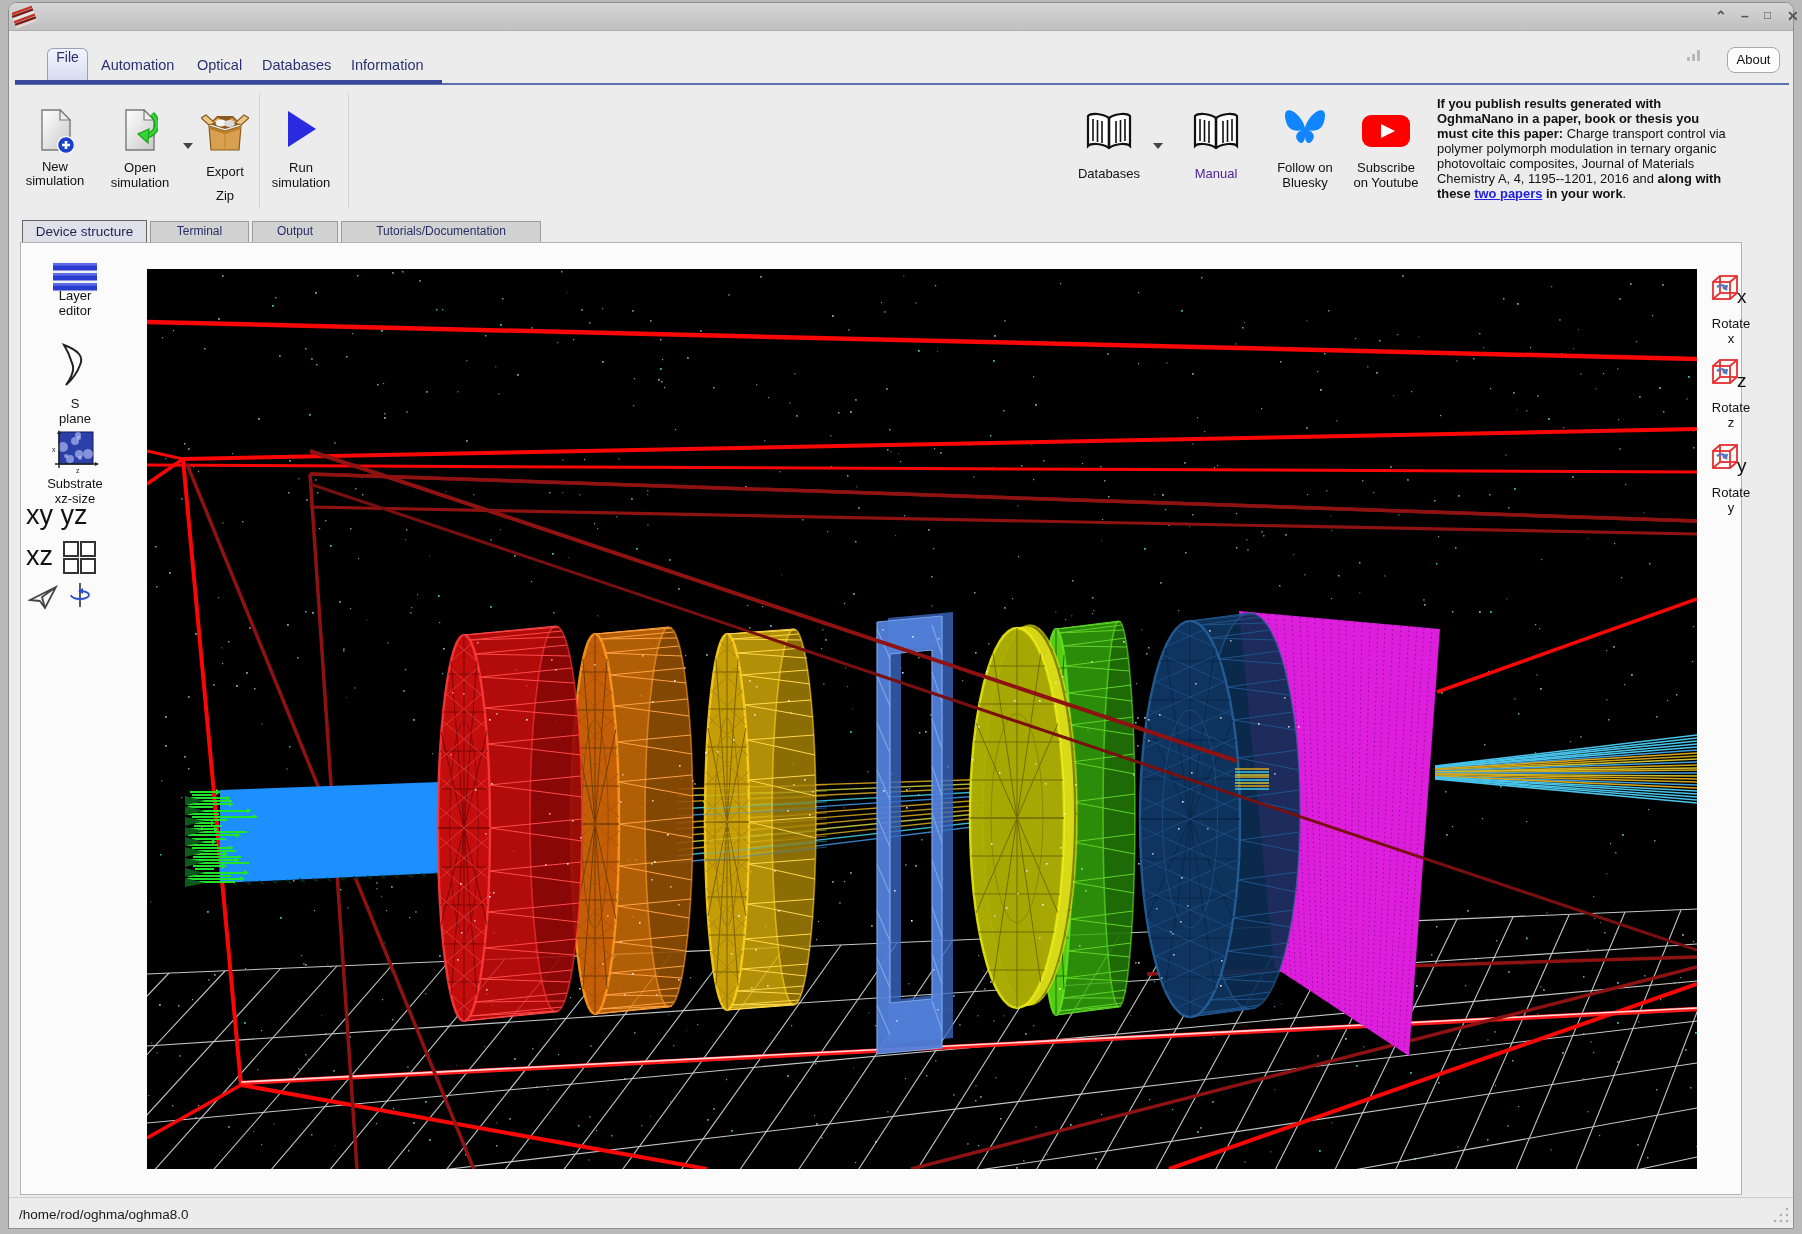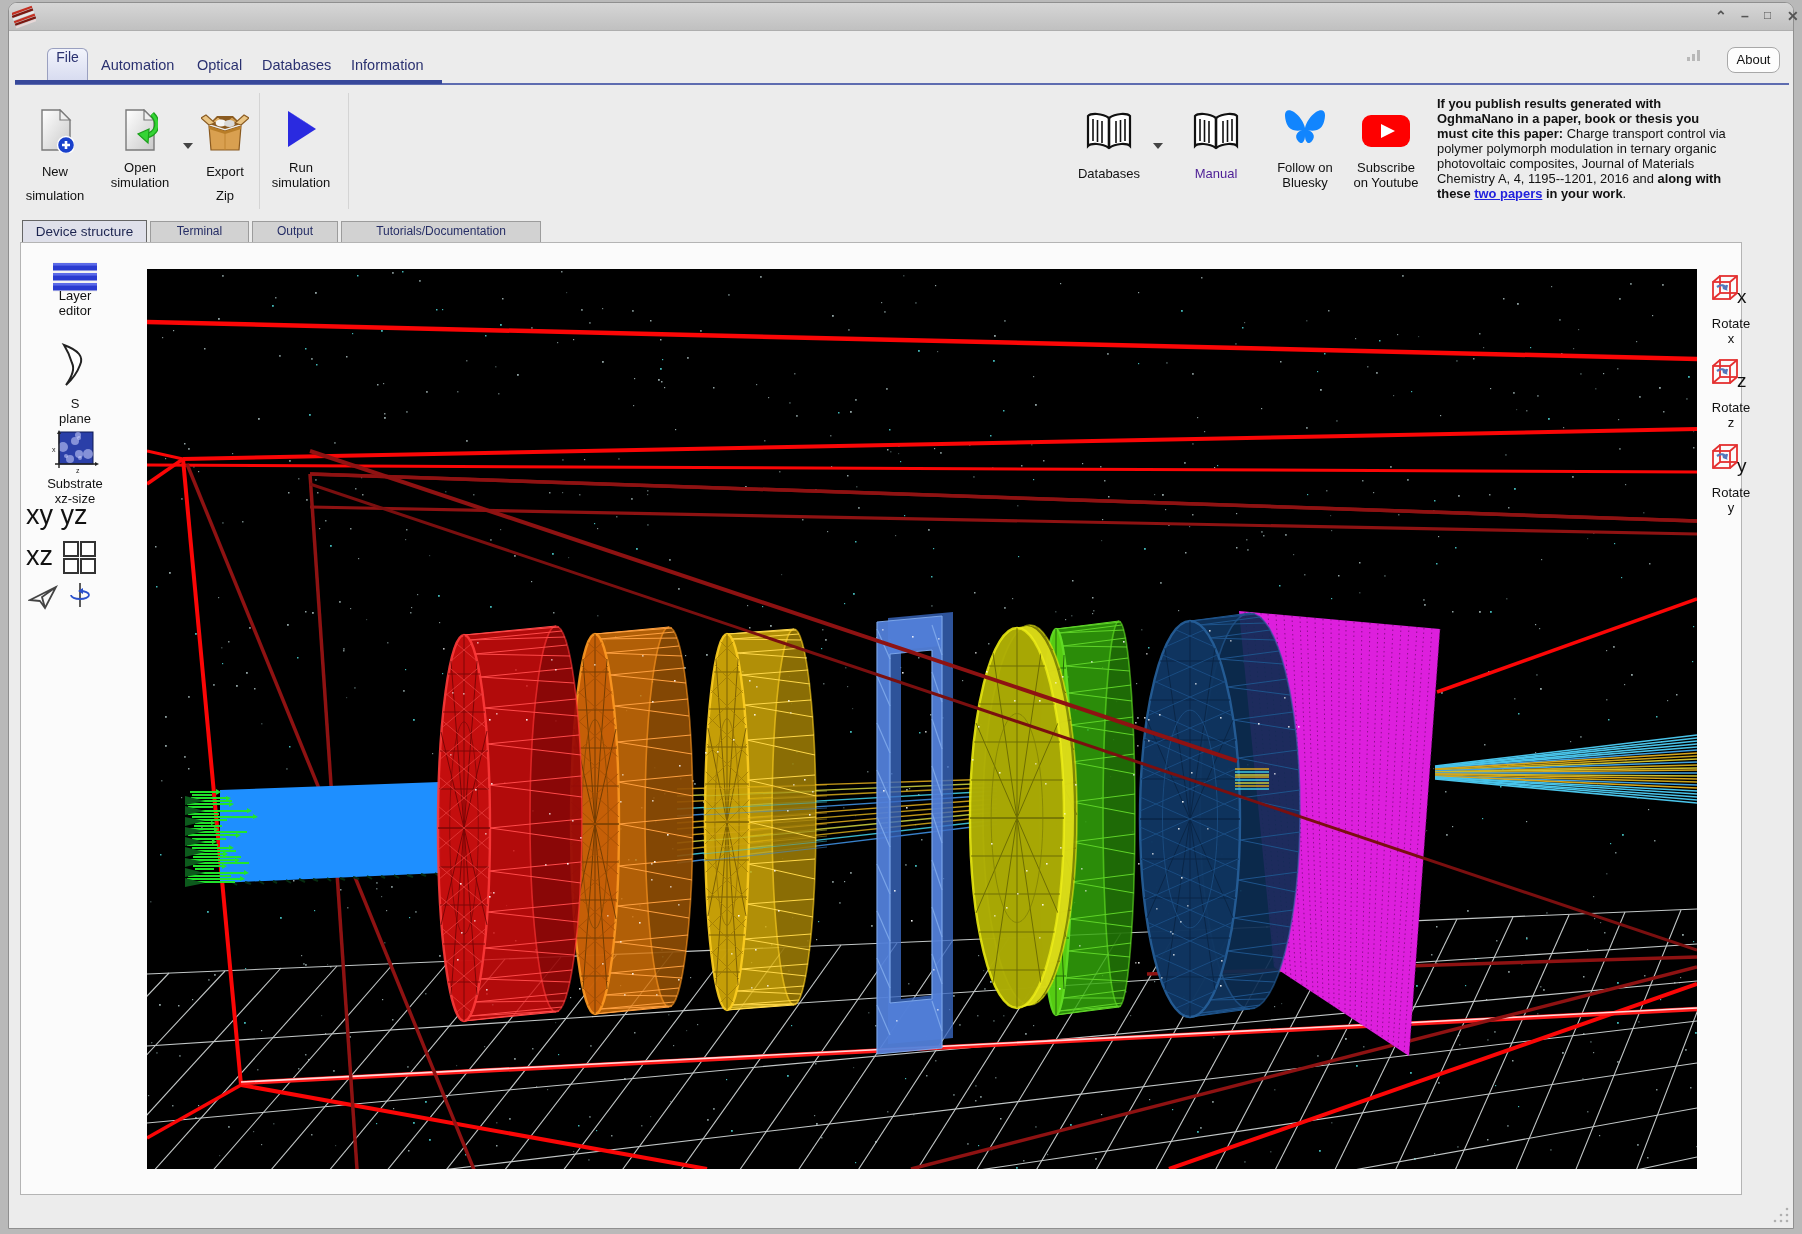--- a/index.html
+++ b/index.html
@@ -48,20 +48,21 @@
         <rect x="1" y="10" width="3" height="4"></rect>
         <rect x="6" y="7" width="3" height="7"></rect>
         <rect x="11" y="3" width="3" height="11"></rect>
       </g>
     </svg>
 <div class="tab" style="left:141px;width:99px">Terminal</div>
 <div class="tab" style="left:243px;width:86px">Output</div>
 <div class="tab" style="left:332px;width:200px">Tutorials/Documentation</div>
 <div id="tabactive">Device structure</div>
 <div id="panel"></div>
+<div id="status">/home/rod/oghma/oghma8.0</div>
 <svg style="position:absolute;left:1762px;top:1202px" width="20" height="20" viewBox="0 0 20 20">
 <g fill="#b0b0b0">
         <circle cx="16" cy="4" r="1.3"></circle>
         <circle cx="10" cy="10" r="1.3"></circle>
         <circle cx="16" cy="10" r="1.3"></circle>
 <circle cx="4" cy="16" r="1.3"></circle>
         <circle cx="10" cy="16" r="1.3"></circle>
         <circle cx="16" cy="16" r="1.3"></circle>
       </g>
     </svg>
@@ -2074,21 +2075,21 @@
     <g fill="none" stroke="#e43030" stroke-width="1.8">
       <rect x="2" y="8" width="17" height="17"></rect>
       <rect x="9" y="2" width="17" height="17"></rect>
       <path d="M2,8 L9,2 M19,8 L26,2 M2,25 L9,19 M19,25 L26,19"></path>
     </g>
     <path d="M6,13 C10,10 14,11 15,15 L12,14 M15,15 L16,11" fill="none" stroke="#5577bb" stroke-width="2.2"></path>
     <path d="M15,16 L11,13 L16,11 Z" fill="#5577bb"></path>
   </svg>
 <div style="position:absolute;left:1737px;top:455px;font-size:19px;color:#111">y</div>
 <div style="position:absolute;left:1703px;top:485px;width:56px;text-align:center;font-size:13px;color:#111;line-height:15px">Rotate<br>y</div>
-<div style="position:absolute;left:13px;top:160px;width:84px;text-align:center;font-size:13px;line-height:24px;color:#111;">New<br>simulation</div>
+<div style="position:absolute;left:13px;top:160px;width:84px;text-align:center;font-size:13px;line-height:14px;color:#111;">New<br>simulation</div>
 <div style="position:absolute;left:98px;top:160px;width:84px;text-align:center;font-size:13px;line-height:15px;color:#111;">Open<br>simulation</div>
 <div style="position:absolute;left:183px;top:160px;width:84px;text-align:center;font-size:13px;line-height:24px;color:#111;">Export<br>Zip</div>
 <div style="position:absolute;left:259px;top:160px;width:84px;text-align:center;font-size:13px;line-height:15px;color:#111;">Run<br>simulation</div>
 <div style="position:absolute;left:1067px;top:166px;width:84px;text-align:center;font-size:13px;line-height:15px;color:#111;">Databases</div>
 <div style="position:absolute;left:1174px;top:166px;width:84px;text-align:center;font-size:13px;line-height:15px;color:#4c1d95;">Manual</div>
 <div style="position:absolute;left:1263px;top:160px;width:84px;text-align:center;font-size:13px;line-height:15px;color:#111;">Follow on<br>Bluesky</div>
 <div style="position:absolute;left:1344px;top:160px;width:84px;text-align:center;font-size:13px;line-height:15px;color:#111;">Subscribe<br>on Youtube</div>
 <div style="position:absolute;left:33px;top:288px;width:84px;text-align:center;font-size:13px;line-height:15px;color:#111;">Layer<br>editor</div>
 <div style="position:absolute;left:33px;top:396px;width:84px;text-align:center;font-size:13px;line-height:15px;color:#111;">S<br>plane</div>
 <div style="position:absolute;left:33px;top:476px;width:84px;text-align:center;font-size:13px;line-height:15px;color:#111;">Substrate<br>xz-size</div>

